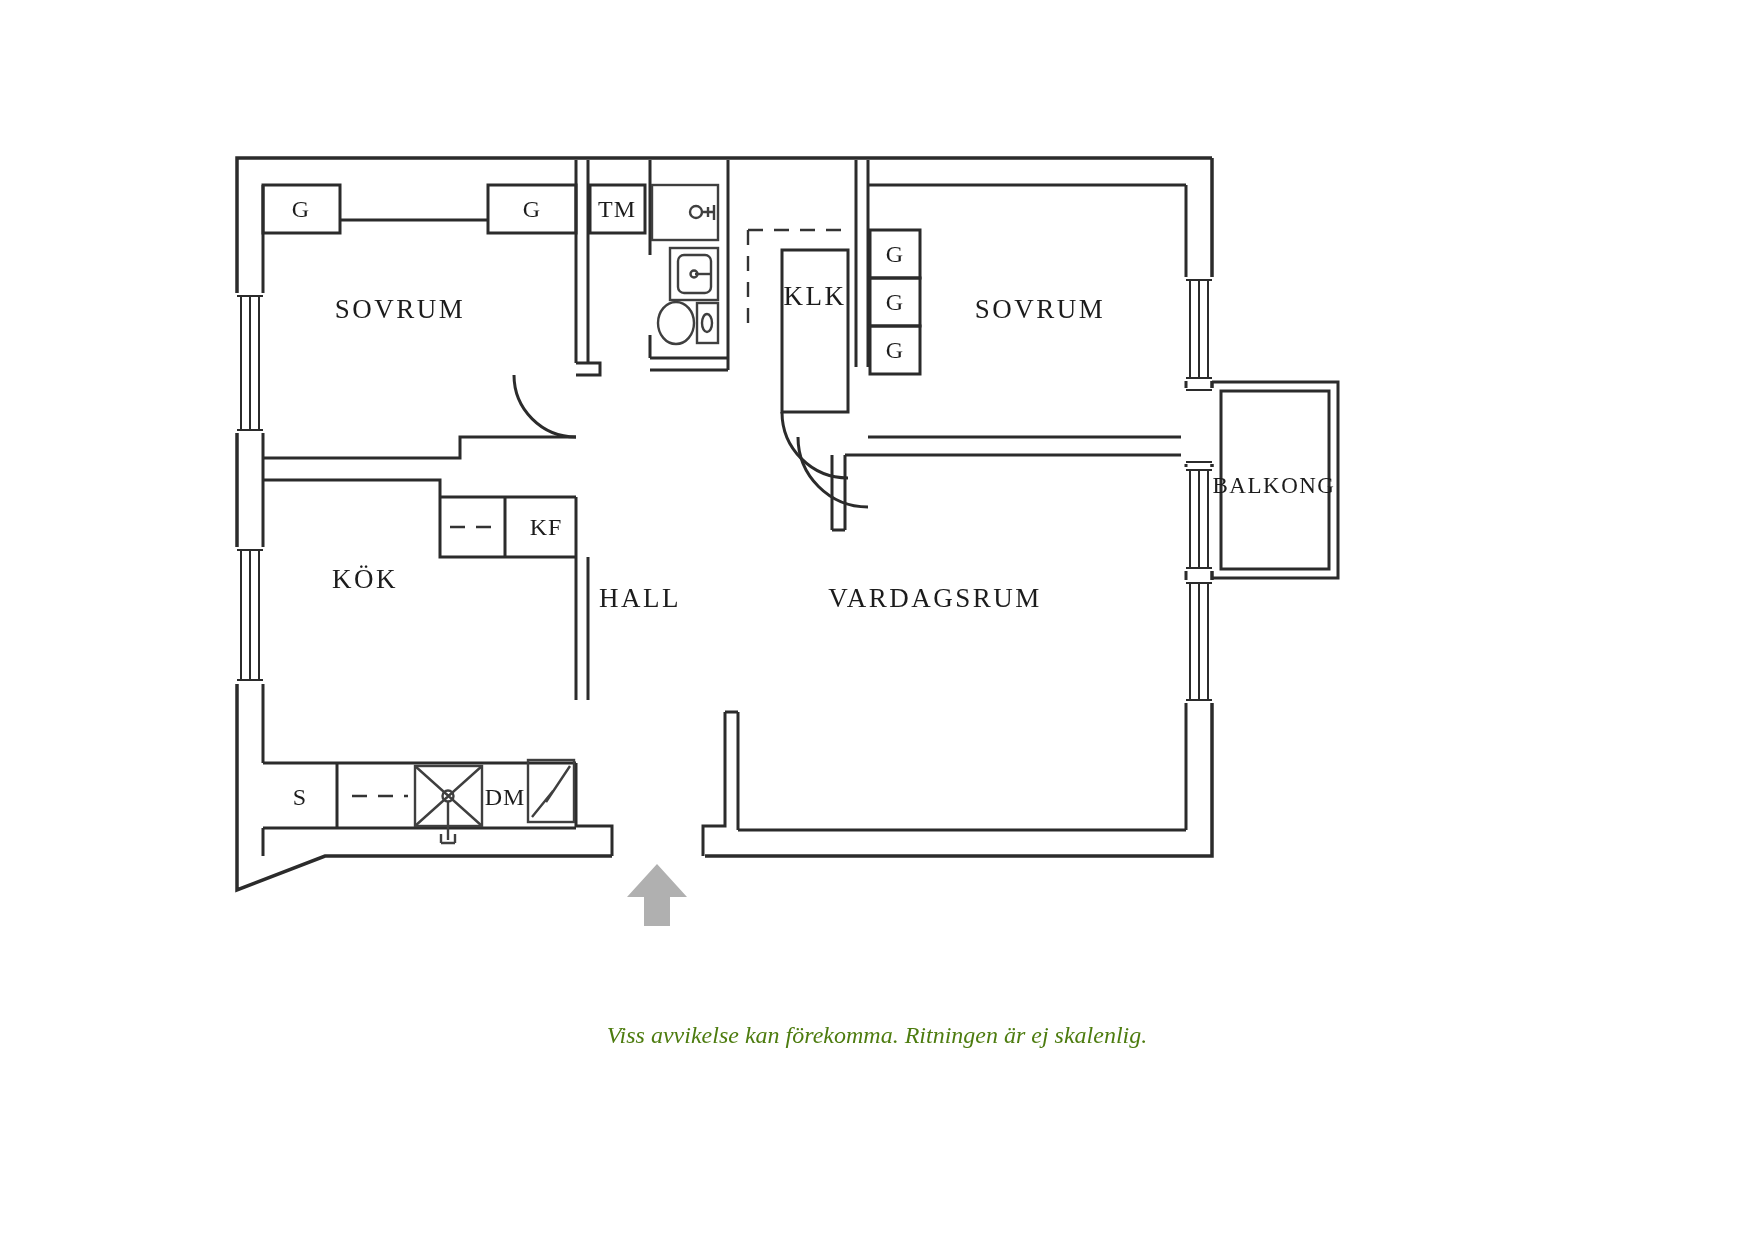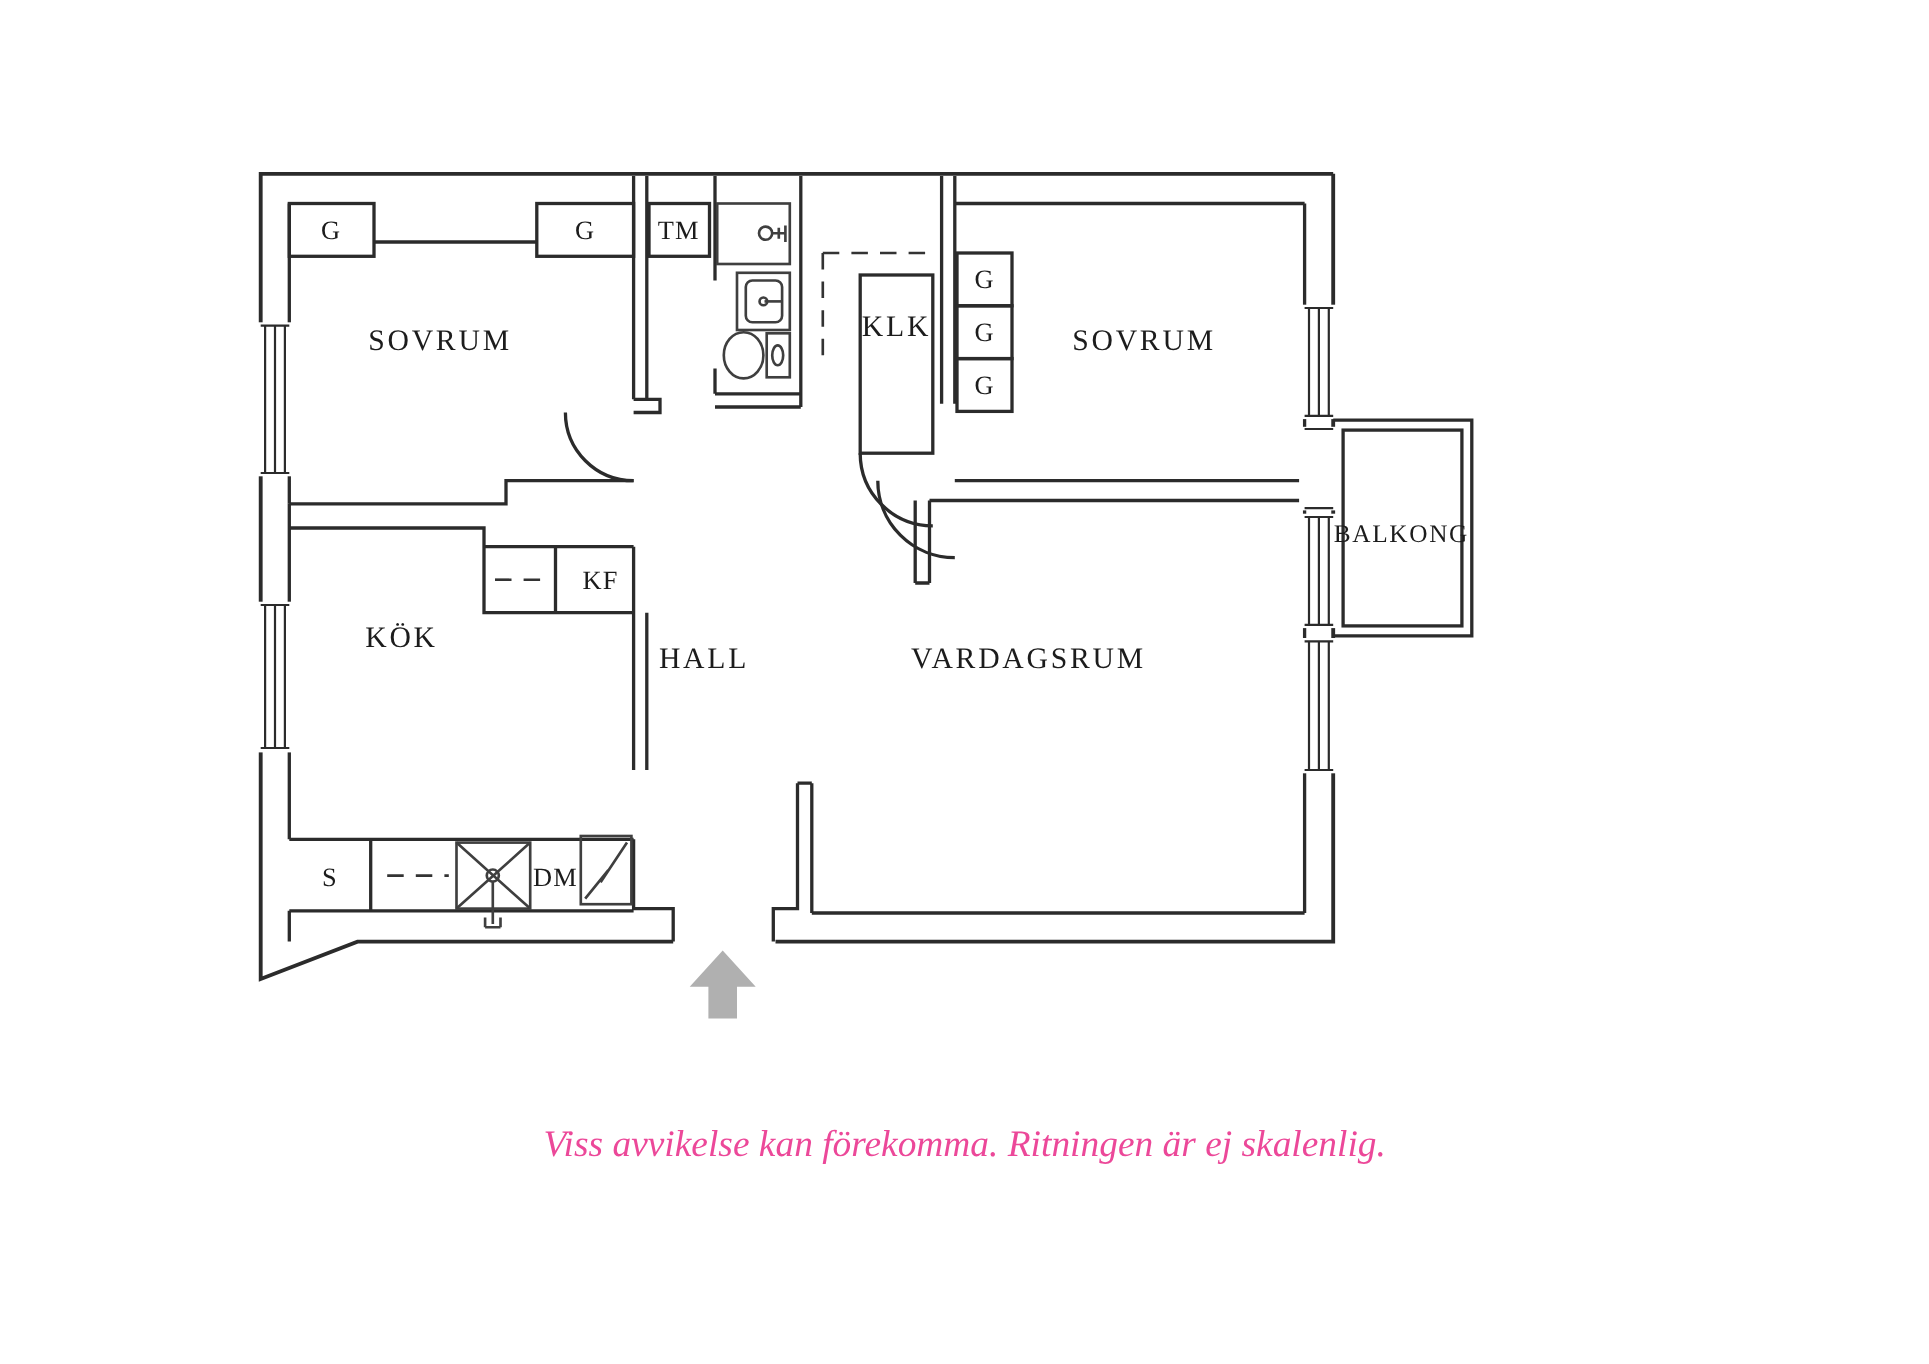--- a/index.html
+++ b/index.html
@@ -3,21 +3,21 @@
 <meta charset="utf-8">
 <style>
   html,body{margin:0;padding:0;background:#ffffff;}
   .page{position:relative;width:1754px;height:1240px;background:#ffffff;overflow:hidden;
         font-family:"Liberation Serif", serif;}
   .plan-svg{position:absolute;left:0;top:0;}
   .room-label{font-family:"Liberation Serif", serif;font-size:27px;letter-spacing:2.5px;fill:#1c1c1c;}
   .small-label{font-family:"Liberation Serif", serif;font-size:24px;letter-spacing:1px;fill:#1c1c1c;}
   .balcony-label{font-family:"Liberation Serif", serif;font-size:23px;letter-spacing:1.5px;fill:#1c1c1c;}
   .caption{position:absolute;left:0;top:1022px;width:100%;text-align:center;
-           font-family:"Liberation Serif", serif;font-style:italic;font-size:34px;color:#ec4899;}
+           font-family:"Liberation Serif", serif;font-style:italic;font-size:24px;color:#4d7c0f;}
   .w{fill:none;stroke:#2b2b2b;stroke-width:3;}
   .wx{fill:none;stroke:#2b2b2b;stroke-width:3.5;}
   .fx{fill:none;stroke:#3f3f3f;stroke-width:2.4;}
   .win{fill:none;stroke:#2b2b2b;stroke-width:2;}
   .dash{fill:none;stroke:#333;stroke-width:2.4;stroke-dasharray:15 11;}
   .erase{fill:#ffffff;stroke:none;}
 </style>
 </head>
 <body>
 

